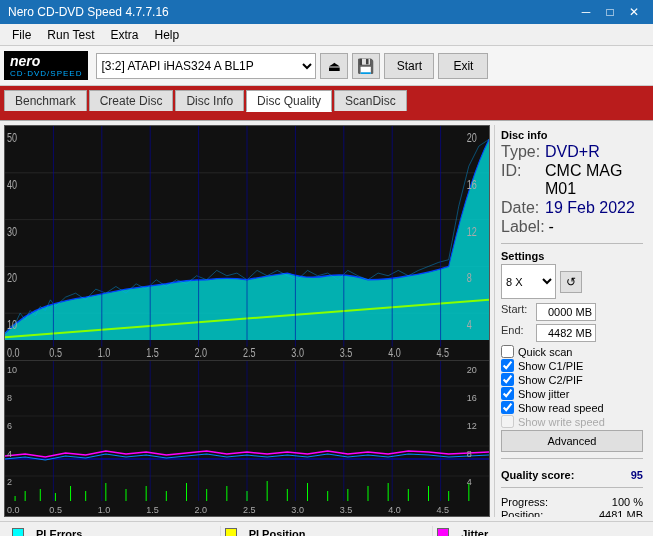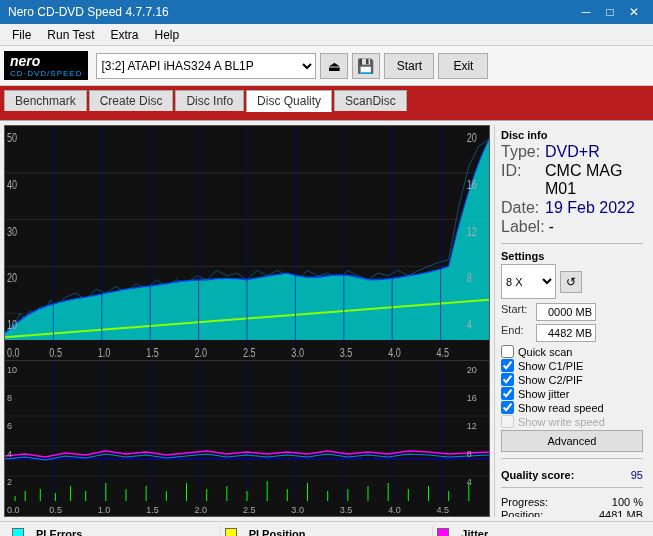--- a/index.html
+++ b/index.html
@@ -59,21 +59,21 @@
     .mb-label { min-width: 35px; color: #333; }
     .mb-input { height: 18px; width: 60px; border: 1px solid #aaa; font-size: 11px; text-align: right; padding: 0 3px; }
     
     .checkbox-row { display: flex; align-items: center; gap: 4px; font-size: 11px; margin-bottom: 1px; }
     .checkbox-row input[type=checkbox] { width: 13px; height: 13px; }
     
     .advanced-btn { background: #e0e0e0; border: 1px solid #aaa; height: 22px; font-size: 11px; cursor: pointer; text-align: center; display: flex; align-items: center; justify-content: center; margin-top: 2px; }
     
     .quality-row { display: flex; justify-content: space-between; align-items: center; font-size: 11px; margin-top: 4px; }
     .quality-label { font-weight: bold; text-align: right; }
-    .quality-val { font-weight: normal; color: #000080; }
+    .quality-val { font-weight: bold; color: #000080; }
     
     .progress-section { font-size: 11px; margin-top: 2px; }
     .progress-row { display: flex; justify-content: space-between; margin-bottom: 1px; }
     
     
     .stats-bar { display: flex; gap: 0; background: #f0f0f0; border-top: 1px solid #ccc; padding: 4px 8px; height: 80px; }
     .stat-block { flex: 1; padding: 2px 4px; border-right: 1px solid #ddd; }
     .stat-block:last-child { border-right: none; }
     .stat-title-row { display: flex; align-items: center; gap: 12px; margin-bottom: 3px; }
     .stat-color-box { width: 12px; height: 12px; border: 1px solid #666; }

